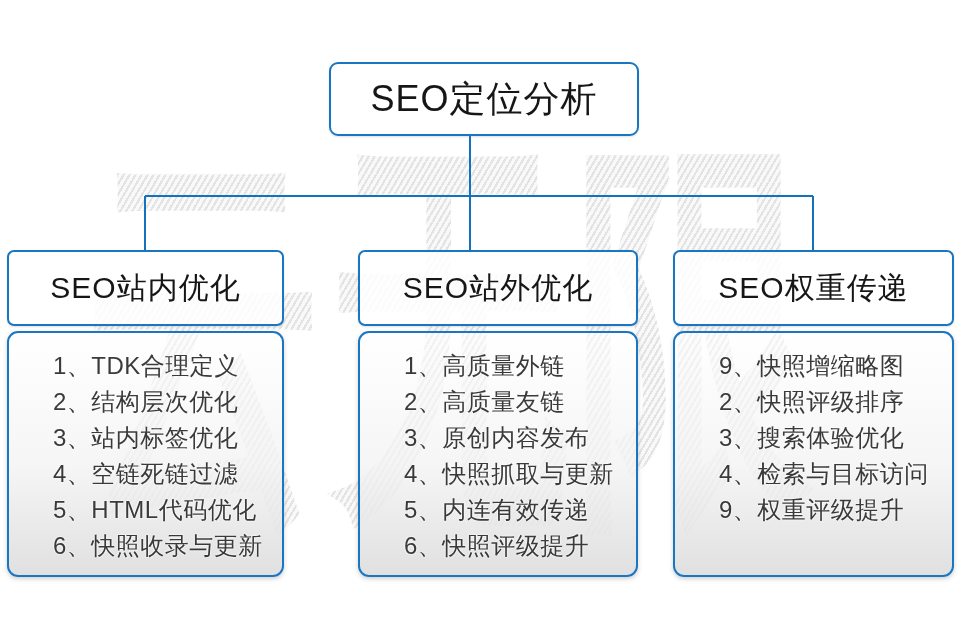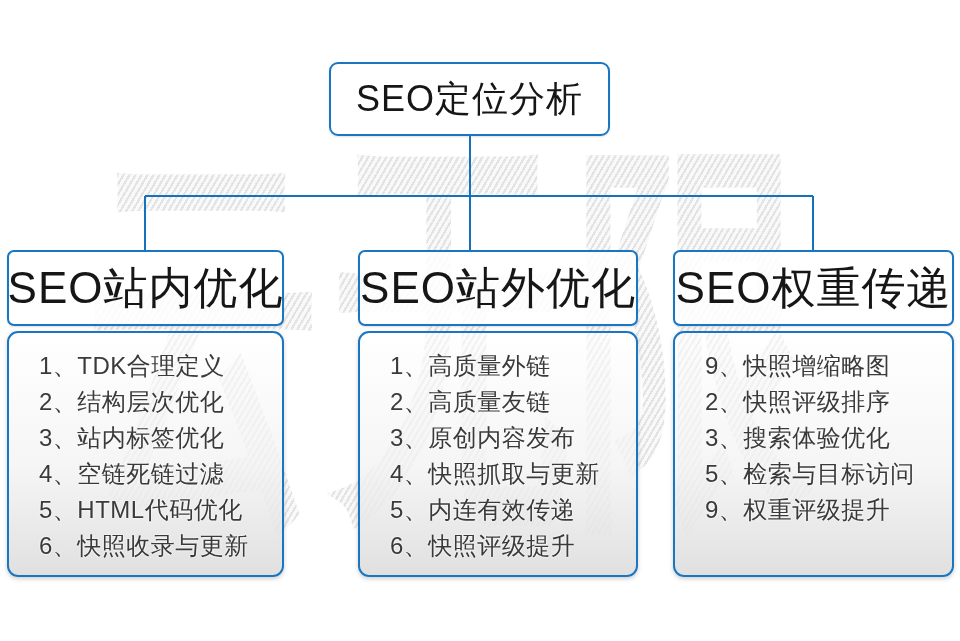--- a/index.html
+++ b/index.html
@@ -53,61 +53,61 @@
   }
 
   
   .box {
     position: absolute;
     border: 2px solid #1b76c2;
     z-index: 2;
   }
   .root-box {
     left: 329px; top: 62px;
-    width: 281px; height: 74px;
+    width: 310px; height: 74px;
     border-radius: 9px;
     background: rgba(255,255,255,0.92);
     display: flex; align-items: center; justify-content: center;
     box-shadow: 0 1px 2px rgba(130,130,130,0.25);
   }
   .root-title {
     font-size: 36px;
     color: #161616;
     letter-spacing: 1px;
     white-space: nowrap;
   }
   .head-box {
     top: 250px; height: 76px;
     border-radius: 7px;
     background: rgba(255,255,255,0.85);
     display: flex; align-items: center; justify-content: center;
     box-shadow: 0 1px 2px rgba(130,130,130,0.25);
   }
   .head-title {
-    font-size: 44px;
+    font-size: 30px;
     color: #161616;
     letter-spacing: 1px;
     white-space: nowrap;
   }
   .list-box {
     top: 331px; height: 246px;
     border-radius: 11px;
     background: linear-gradient(180deg,
       rgba(255,255,255,0.55) 0%,
       rgba(243,243,243,0.80) 55%,
       rgba(222,222,222,0.93) 100%);
     box-shadow: 0 2px 4px rgba(120,120,120,0.35);
   }
   .b1 { left: 7px;   width: 277px; }
   .b2 { left: 330px; width: 280px; margin-left: 28px; }
   .b3 { left: 673px; width: 281px; }
 
   .list-box ul {
     list-style: none;
-    padding: 15px 8px 0 30px;
+    padding: 15px 8px 0 44px;
   }
   .list-box li {
     font-size: 24px;
     line-height: 36px;
     color: #3a3a3a;
     letter-spacing: 0.5px;
     white-space: nowrap;
     text-shadow: 0 0 2px #ffffff, 0 0 2px #ffffff;
   }
 </style>
@@ -155,18 +155,18 @@
   </div>
 
   <div class="box head-box b3">
     <span class="head-title">SEO权重传递</span>
   </div>
   <div class="box list-box b3">
     <ul>
       <li>9、快照增缩略图</li>
       <li>2、快照评级排序</li>
       <li>3、搜索体验优化</li>
-      <li>5、检索与目标访问</li>
+      <li>4、检索与目标访问</li>
       <li>9、权重评级提升</li>
     </ul>
   </div>
 
 </div>
 
 </body></html>

